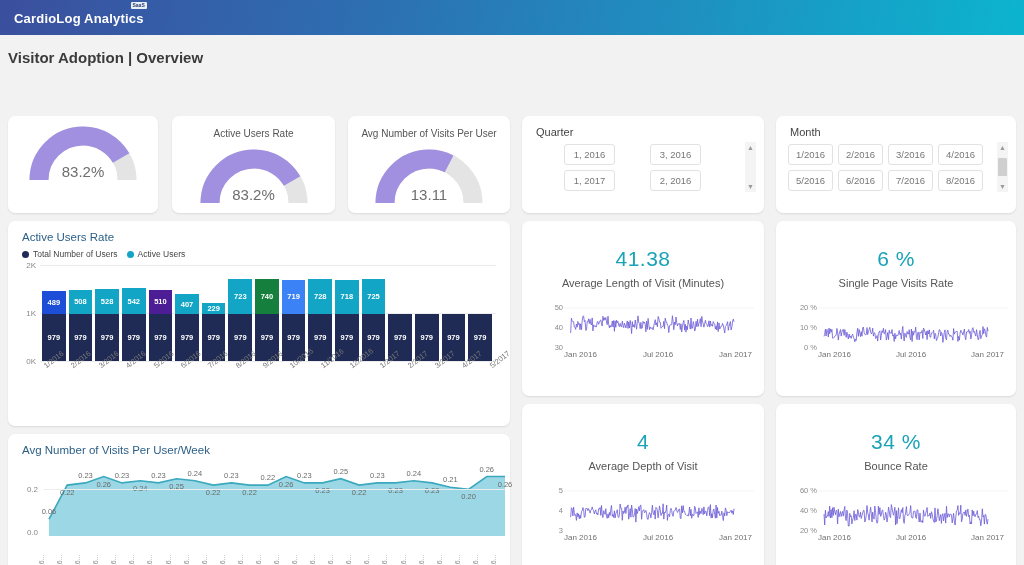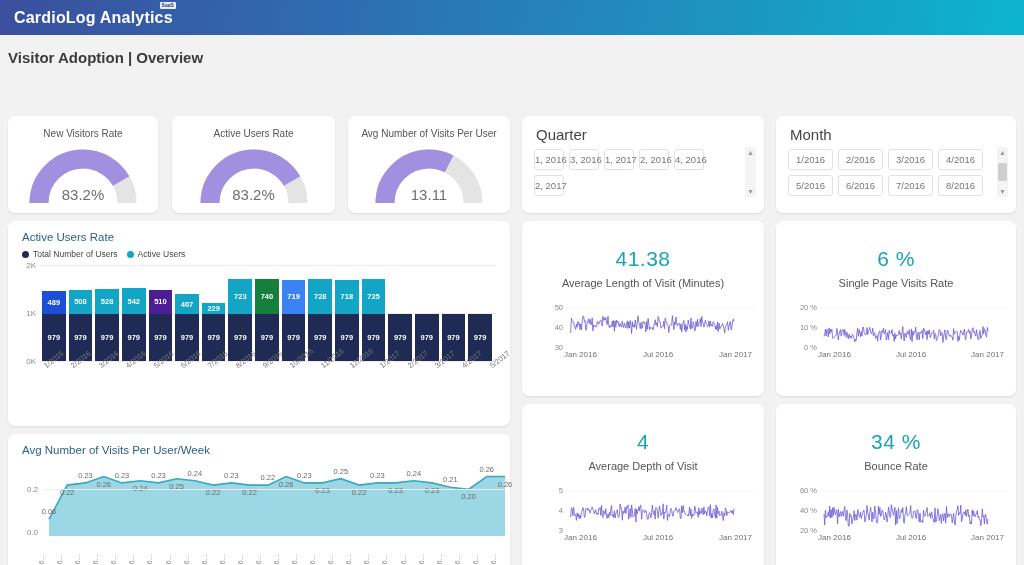--- a/index.html
+++ b/index.html
@@ -13,21 +13,21 @@
 
   
   .app-header {
     height: 35px; width: 100%;
     background: linear-gradient(100deg, #3b4f9e 0%, #2f6bb0 32%, #1f8fc0 66%, #0cb4cf 100%);
     display: flex; align-items: center;
     position: relative;
   }
   .logo-wrap { position: relative; margin-left: 14px; }
   .logo-text {
-    color: #ffffff; font-size: 16px; font-weight: bold; letter-spacing: .2px;
+    color: #ffffff; font-size: 13px; font-weight: bold; letter-spacing: .2px;
     white-space: nowrap;
   }
   .logo-badge {
     position: absolute; top: -7px; right: -3px;
     background: #e9eef5; color: #2c3c70;
     font-size: 5px; font-weight: bold;
     padding: 1px 2px; border-radius: 1px; line-height: 1;
   }
 
   
@@ -49,30 +49,30 @@
   .gauge-title {
     text-align: center; font-size: 10px; color: #555; padding-top: 12px;
   }
   .gauge-wrap { position: relative; width: 116px; height: 58px; margin: 8px auto 16px; }
   .gauge-val {
     position: absolute; left: 0; right: 0; bottom: 2px;
     text-align: center; font-size: 15px; color: #6e6e6e;
   }
 
   
-  .slicer-title { font-size: 15px; color: #444; padding: 10px 0 0 14px; }
+  .slicer-title { font-size: 11px; color: #444; padding: 10px 0 0 14px; }
   .slicer-body { position: relative; padding: 6px 30px 0 12px; height: 56px; overflow: hidden; }
   .slicer-grid { display: flex; flex-wrap: wrap; gap: 5px; }
   .slicer-chip {
     border: 1px solid #e2e2e2; border-radius: 3px;
     background: #fff; color: #777; font-size: 9.5px;
     padding: 4px 0; text-align: center;
     white-space: nowrap;
   }
-  .q .slicer-chip { width: 30px; }
+  .q .slicer-chip { width: 51px; margin-left: 30px; }
   .m .slicer-chip { width: 45px; }
   .slicer-scroll {
     position: absolute; top: 4px; right: 8px; width: 11px; bottom: 2px;
     display: flex; flex-direction: column; align-items: center;
     justify-content: space-between; background: #f4f4f4;
   }
   .sc-arrow { font-size: 7px; color: #9a9a9a; line-height: 1; padding: 2px 0; }
   .sc-thumb { width: 9px; background: #cfcfcf; border-radius: 1px; }
 
   
@@ -134,21 +134,20 @@
     <span class="logo-text">CardioLog Analytics</span>
     <span class="logo-badge">SaaS</span>
   </div>
 </div>
 
 <div class="page-title">Visitor Adoption | Overview</div>
 
 <div class="canvas">
 
   <div class="card" style="left:8px; top:50px; width:150px; height:97px;">
-    <div class="gauge-title">New Visitors Rate</div>
     <div class="gauge-wrap">
       <svg width="116" height="58" viewBox="0 0 116 58">
         <path d="M 14 56 A 44 44 0 0 1 102 56" fill="none" stroke="#e4e4e4" stroke-width="19"></path>
         <path id="g0" d="M 14 56 A 44 44 0 0 1 102 56" fill="none" stroke="#a18fe0" stroke-width="19" style="stroke-dasharray: 138.25; stroke-dashoffset: 23.2259;"></path>
       </svg>
       <div class="gauge-val">83.2%</div>
     </div>
   </div>
 
   <div class="card" style="left:172px; top:50px; width:163px; height:97px;">

